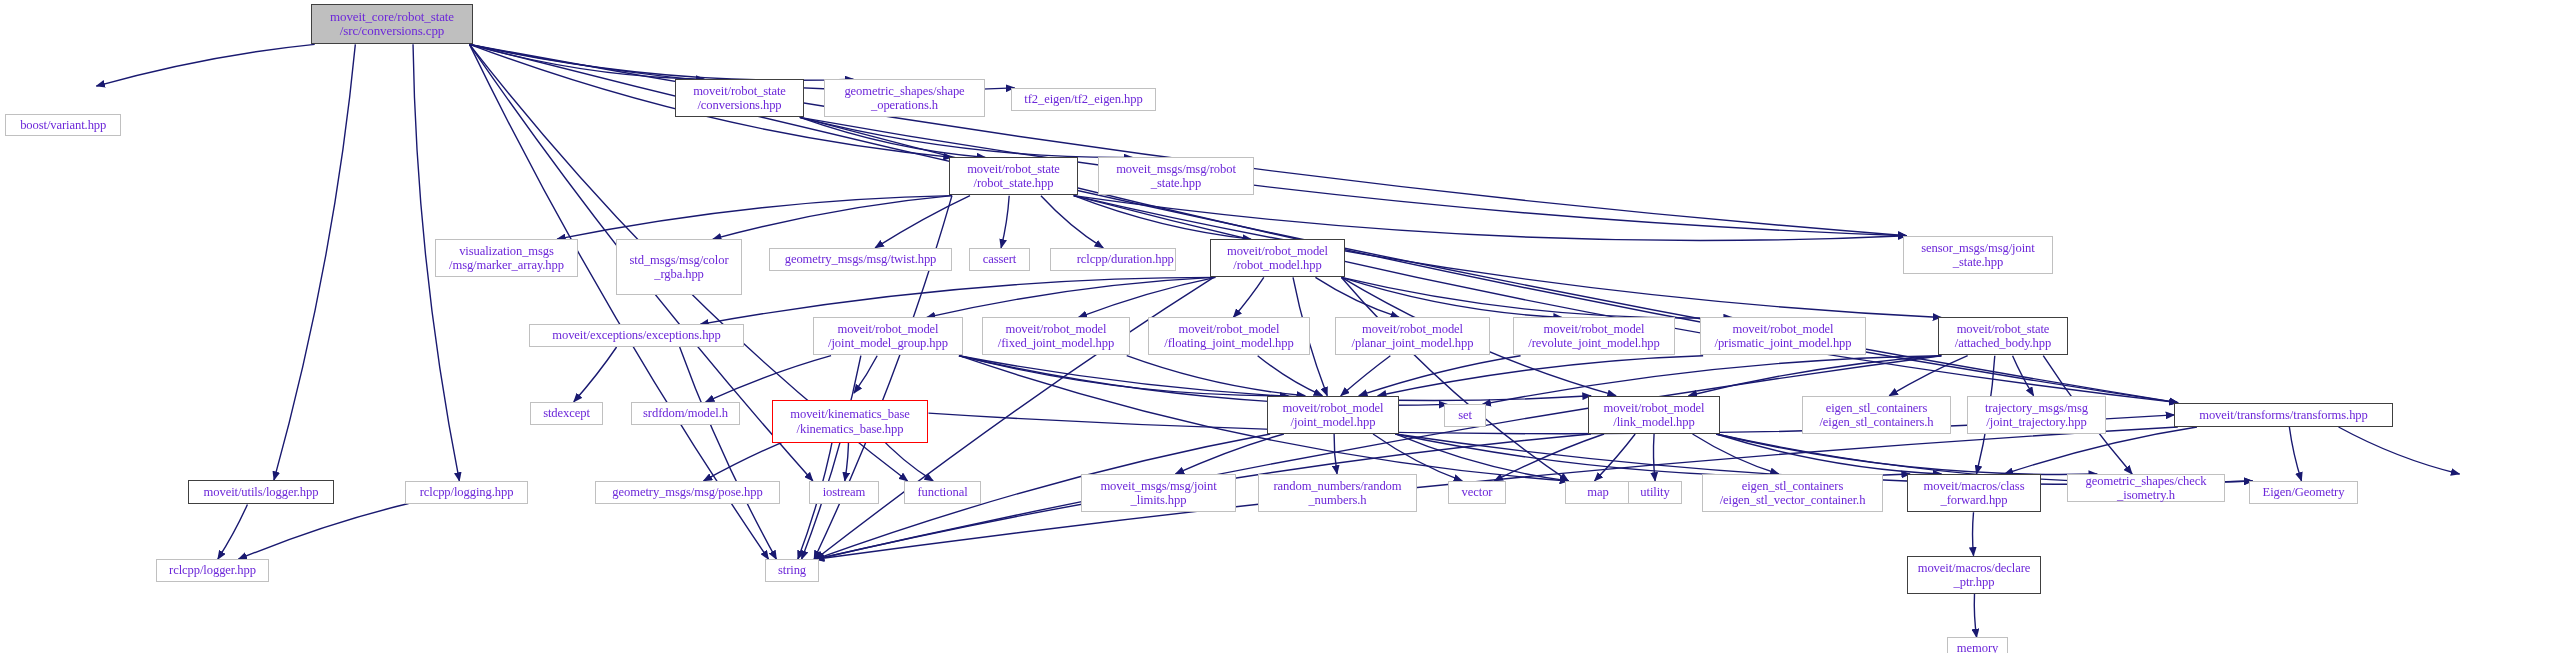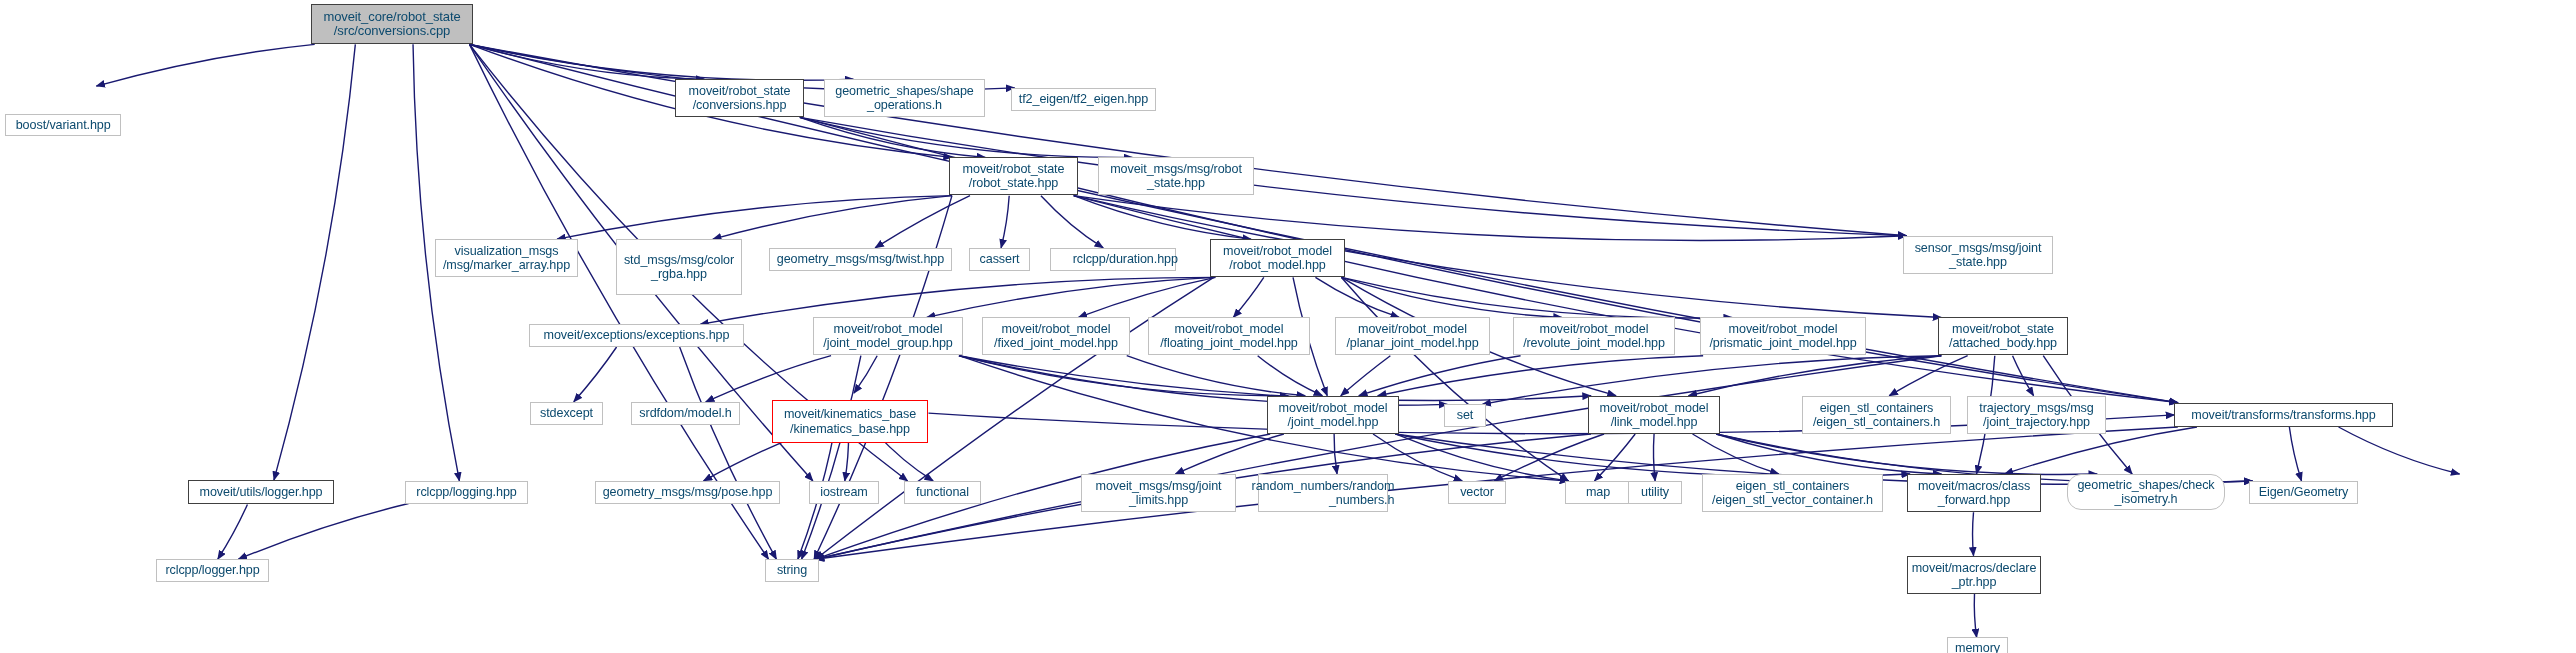--- a/index.html
+++ b/index.html
@@ -25,27 +25,28 @@
   }
   .node {
     position: absolute;
     box-sizing: border-box;
     display: flex;
     align-items: center;
     justify-content: center;
     text-align: center;
     background: #ffffff;
     border: 0.9px solid #c0c0c0;
-    color: #0c4a6e;
+    color: #6d28d9;
     font-size: 12.6px;
     line-height: 1.13;
     letter-spacing: -0.1px;
     white-space: pre-line;
     padding: 0.9px 3.5px;
     z-index: 5;
+    font-family: Liberation Serif, serif;
   }
   .node.root {
     background: #bfbfbf;
     border: 1.7px solid #404040;
     font-size: 13px;
   }
   .node.bold {
     border: 1.7px solid #404040;
   }
   .node.hot {
@@ -203,30 +204,30 @@
     <div class="node" style="left: 1967px; top: 396px; width: 139px; height: 38px;">trajectory_msgs/msg
 /joint_trajectory.hpp</div>
     <div class="node bold" style="left: 2174px; top: 403px; width: 219px; height: 24px;">moveit/transforms/transforms.hpp</div>
     <div class="node bold" style="left: 188px; top: 480px; width: 146px; height: 24px;">moveit/utils/logger.hpp</div>
     <div class="node" style="left: 405px; top: 481px; width: 123px; height: 22.6px;">rclcpp/logging.hpp</div>
     <div class="node" style="left: 595px; top: 481px; width: 185px; height: 22.6px;">geometry_msgs/msg/pose.hpp</div>
     <div class="node" style="left: 809px; top: 481px; width: 70px; height: 22.6px;">iostream</div>
     <div class="node" style="left: 904px; top: 481px; width: 77px; height: 22.6px;">functional</div>
     <div class="node" style="left: 1081px; top: 474px; width: 155px; height: 38px;">moveit_msgs/msg/joint
 _limits.hpp</div>
-    <div class="node" style="left: 1258px; top: 474px; width: 130px; height: 38px; text-align: right;">random_numbers/random
+    <div class="node" style="left: 1258px; top: 474px; width: 159px; height: 38px;">random_numbers/random
 _numbers.h</div>
     <div class="node" style="left: 1448px; top: 481px; width: 58px; height: 22.6px;">vector</div>
     <div class="node" style="left: 1565px; top: 481px; width: 66px; height: 22.6px;">map</div>
     <div class="node" style="left: 1628px; top: 481px; width: 54px; height: 22.6px;">utility</div>
     <div class="node" style="left: 1702px; top: 474px; width: 181px; height: 38px;">eigen_stl_containers
 /eigen_stl_vector_container.h</div>
     <div class="node bold" style="left: 1907px; top: 474px; width: 134px; height: 38px;">moveit/macros/class
 _forward.hpp</div>
-    <div class="node" style="left: 2067px; top: 474px; width: 158px; height: 36px; border-radius: 14px;">geometric_shapes/check
+    <div class="node" style="left: 2067px; top: 474px; width: 158px; height: 28px;">geometric_shapes/check
 _isometry.h</div>
     <div class="node" style="left: 2249px; top: 481px; width: 109px; height: 22.6px;">Eigen/Geometry</div>
     <div class="node bold" style="left: 1907px; top: 556px; width: 134px; height: 38px;">moveit/macros/declare
 _ptr.hpp</div>
     <div class="node" style="left: 156px; top: 559px; width: 113px; height: 22.6px;">rclcpp/logger.hpp</div>
     <div class="node" style="left: 765px; top: 559px; width: 54px; height: 22.6px;">string</div>
     <div class="node" style="left: 1947px; top: 637px; width: 61px; height: 22.6px;">memory</div>
   </div>
 
 

